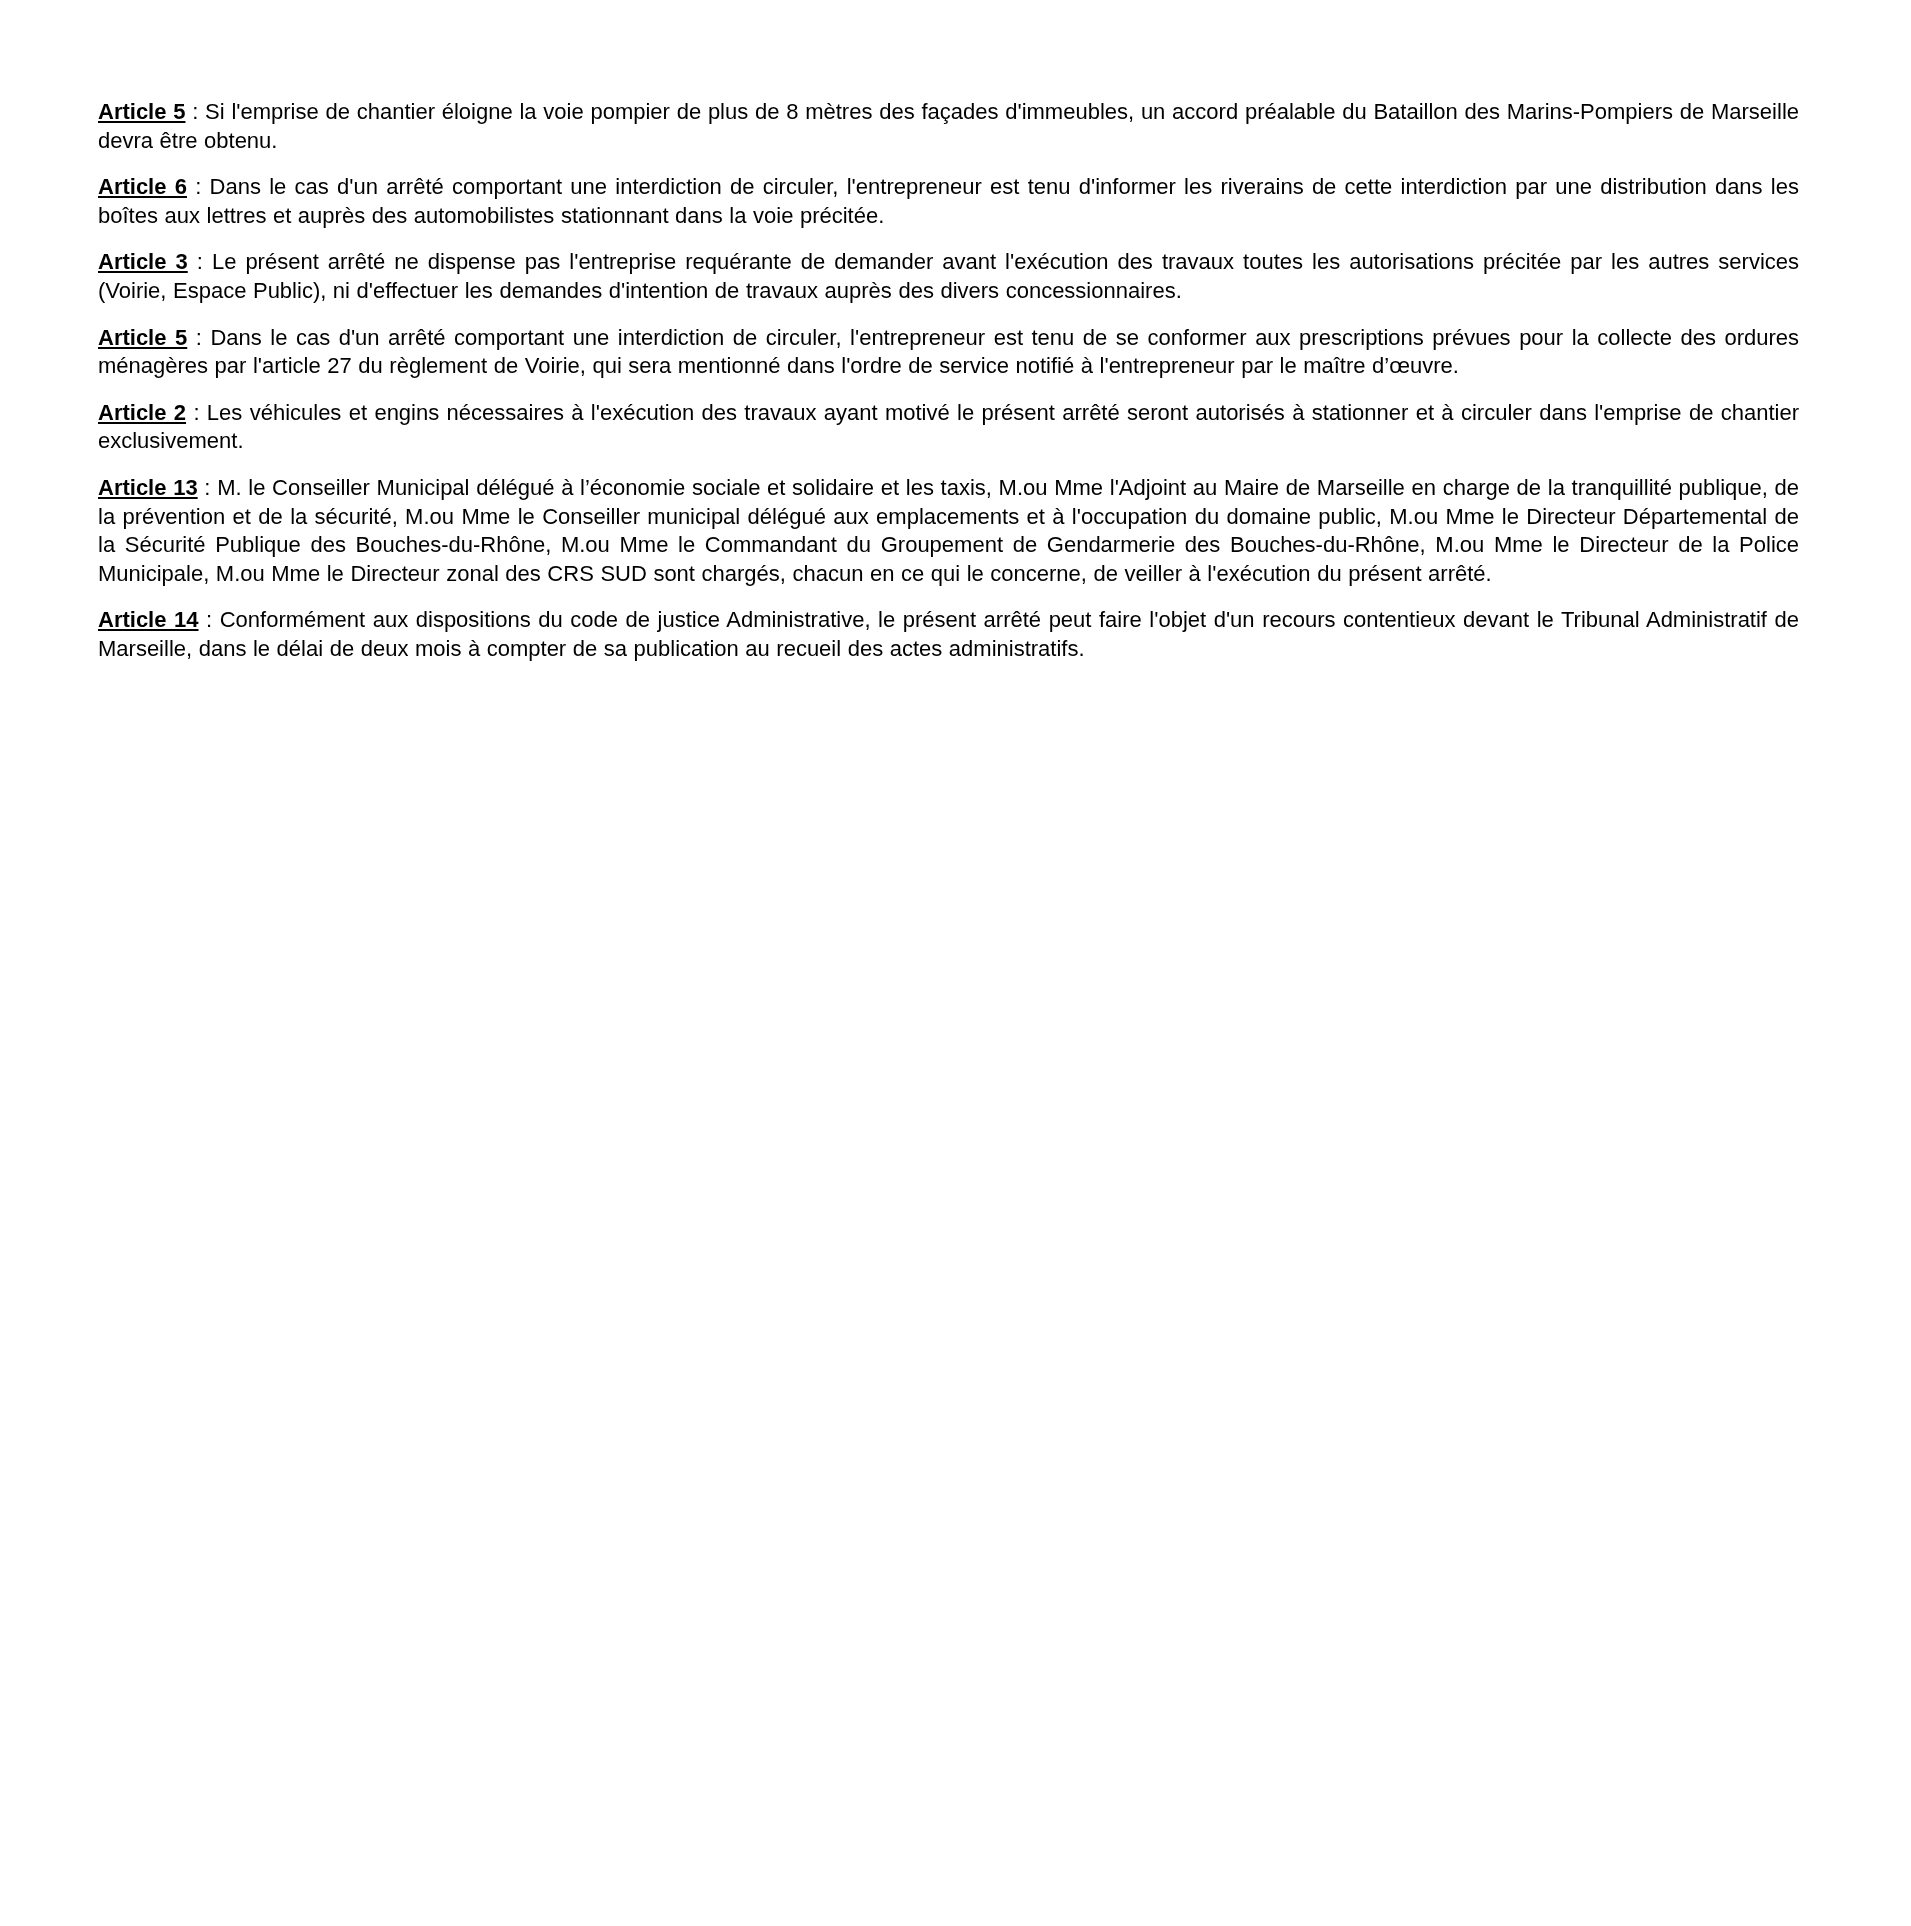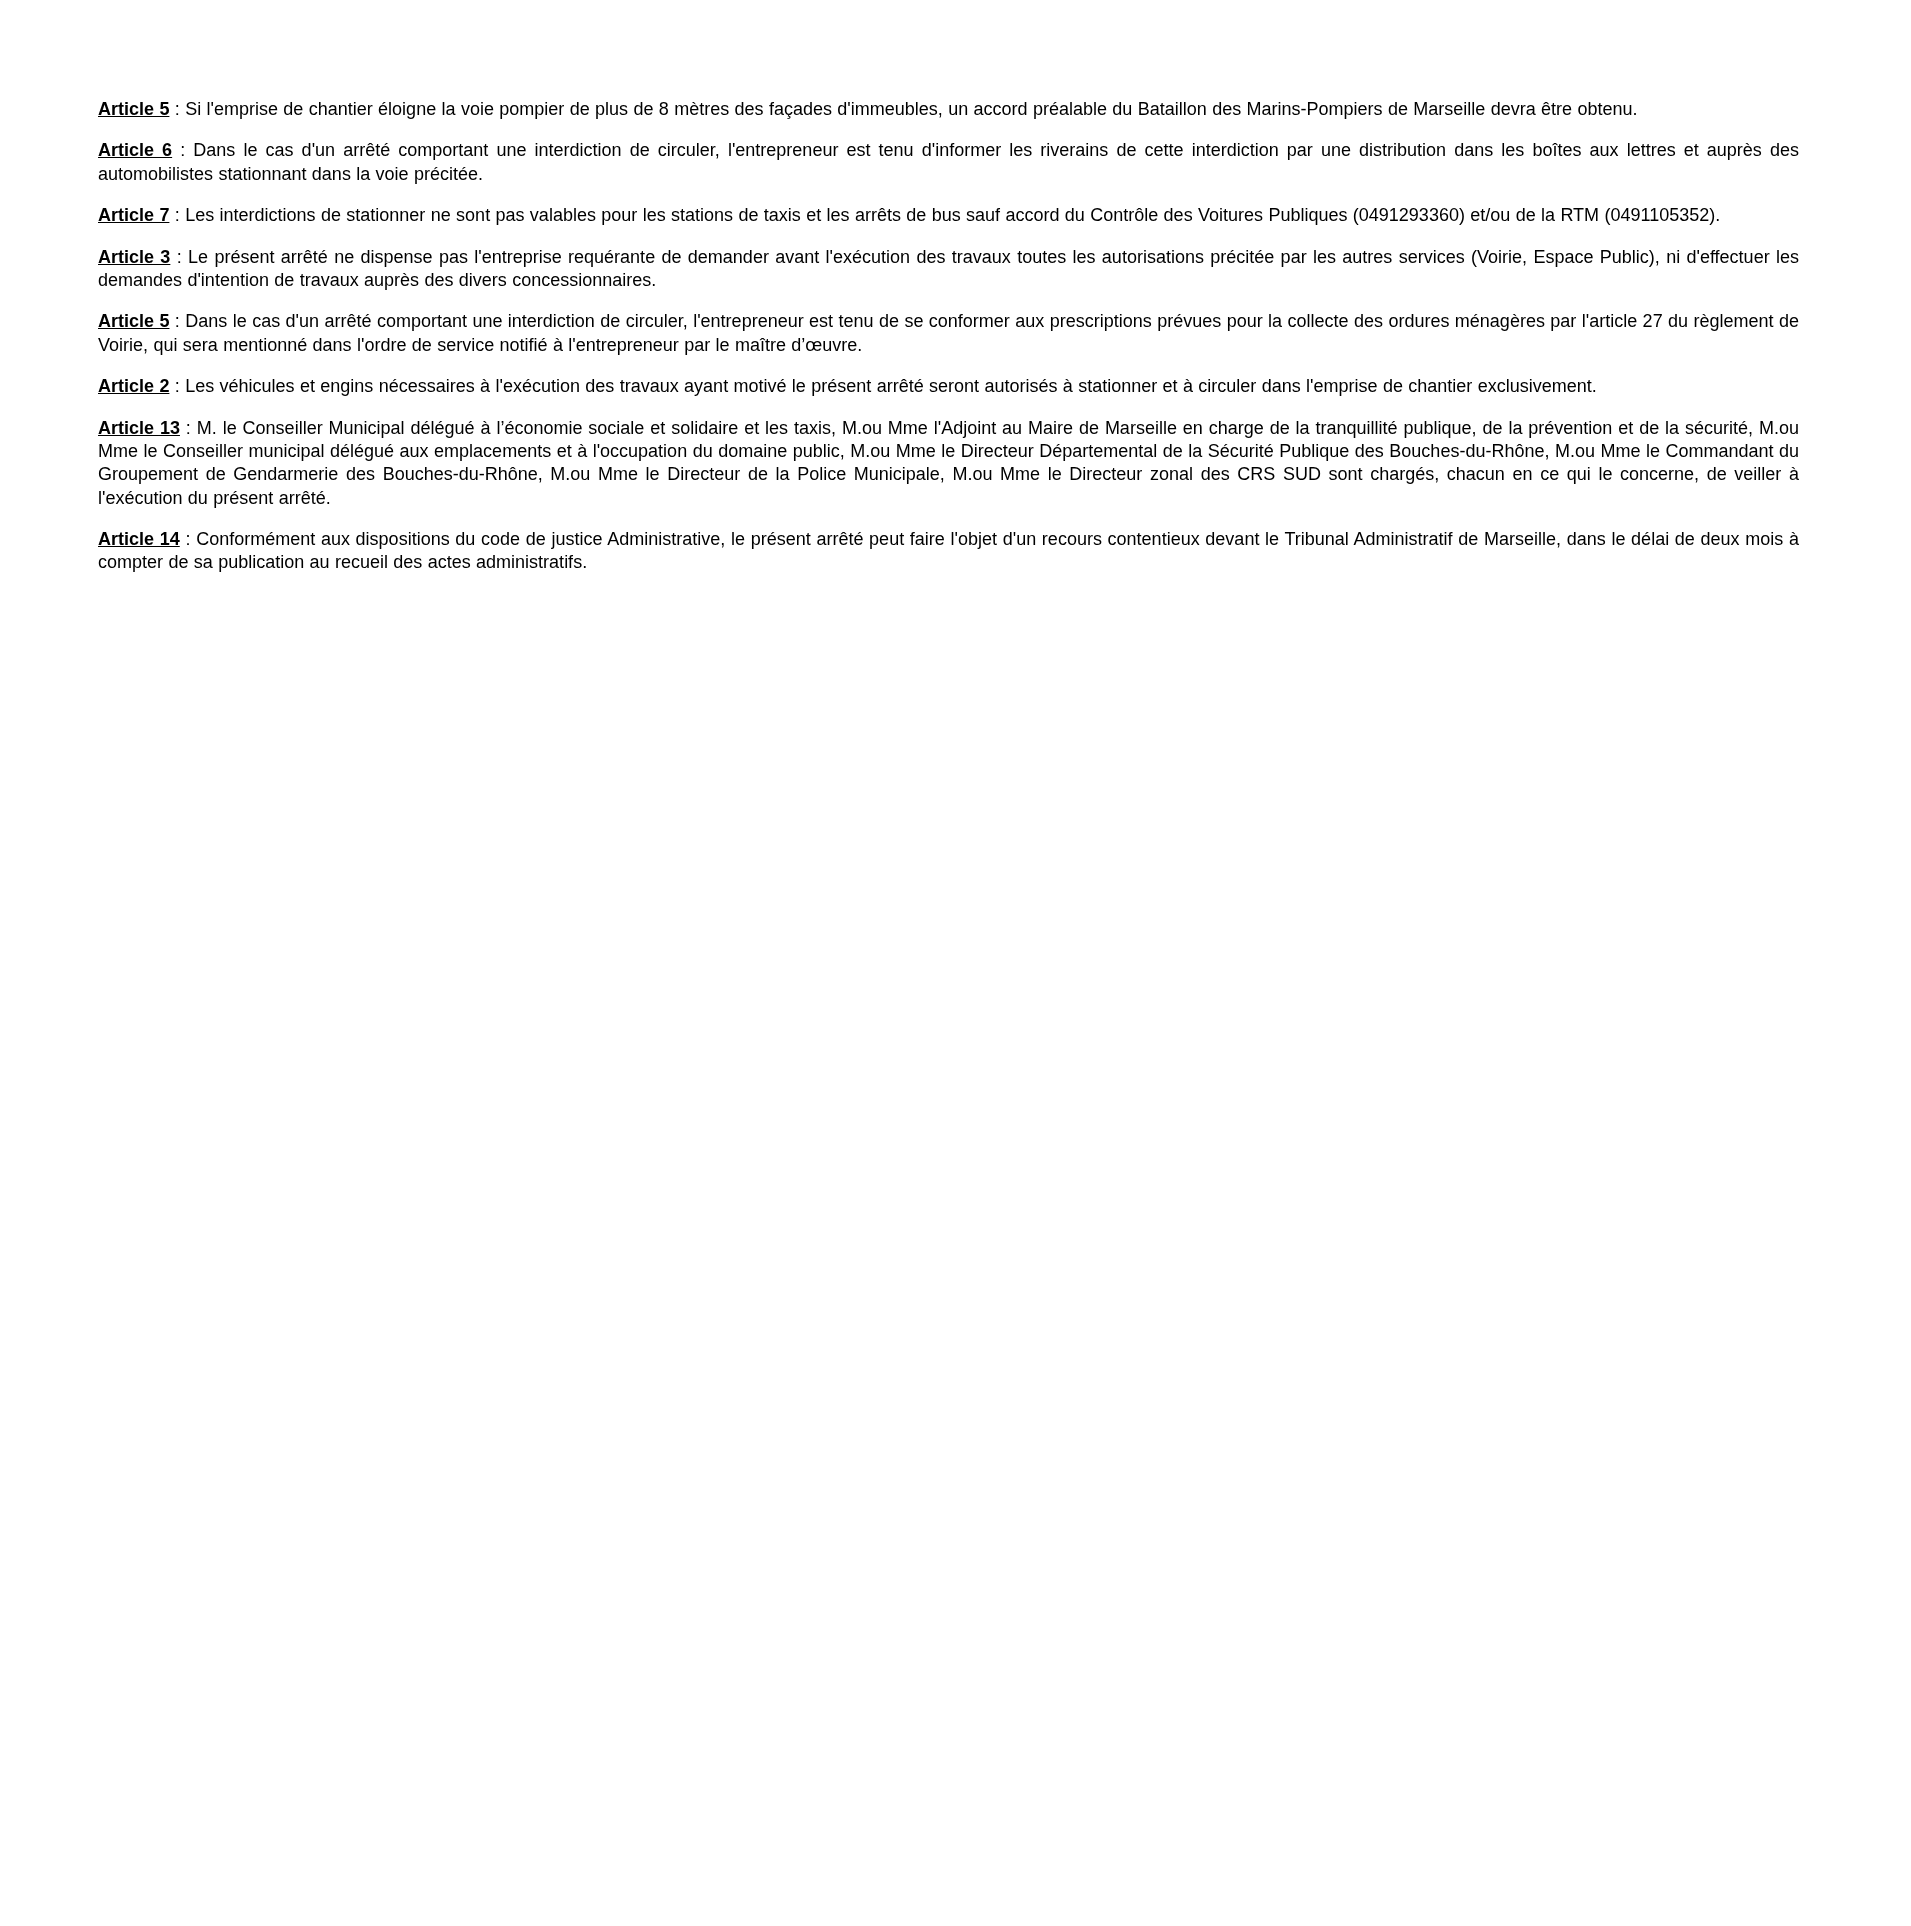--- a/index.html
+++ b/index.html
@@ -17,21 +17,21 @@
     height: 2703px;
     background: #ffffff;
     box-sizing: border-box;
     padding: 98px 114px 0 98px;
     overflow: hidden;
   }
   .content {
     width: 1701px;
   }
   .article {
-    font-size: 18px;
+    font-size: 22px;
     line-height: 1.30;
     text-align: justify;
     margin: 0 0 18px 0;
     word-spacing: 0.02em;
   }
   .article:last-of-type {
     margin-bottom: 7px;
   }
   .art-label {
     font-weight: bold;
@@ -47,23 +47,20 @@
   <div class="content">
 
     <p class="article">
       <span class="art-label">Article 5</span><span> : </span><span>Si l'emprise de chantier éloigne la voie pompier de plus de 8 mètres des façades d'immeubles, un accord préalable du Bataillon des Marins-Pompiers de Marseille devra être obtenu.</span>
     </p>
 
     <p class="article">
       <span class="art-label">Article 6</span><span> : </span><span>Dans le cas d'un arrêté comportant une interdiction de circuler, l'entrepreneur est tenu d'informer les riverains de cette interdiction par une distribution dans les boîtes aux lettres et auprès des automobilistes stationnant dans la voie précitée.</span>
     </p>
 
-    <p class="article">
-      <span class="art-label">Article 7</span><span> : </span><span>Les interdictions de stationner ne sont pas valables pour les stations de taxis et les arrêts de bus sauf accord du Contrôle des Voitures Publiques (0491293360) et/ou de la RTM (0491105352).</span>
-    </p>
 
     <p class="article">
       <span class="art-label">Article 3</span><span> : </span><span>Le présent arrêté ne dispense pas l'entreprise requérante de demander avant l'exécution des travaux toutes les autorisations précitée par les autres services (Voirie, Espace Public), ni d'effectuer les demandes d'intention de travaux auprès des divers concessionnaires.</span>
     </p>
 
 
     <p class="article">
       <span class="art-label">Article 5</span><span> : </span><span>Dans le cas d'un arrêté comportant une interdiction de circuler, l'entrepreneur est tenu de se conformer aux prescriptions prévues pour la collecte des ordures ménagères par l'article 27 du règlement de Voirie, qui sera mentionné dans l'ordre de service notifié à l'entrepreneur par le maître d’œuvre.</span>
     </p>
 

